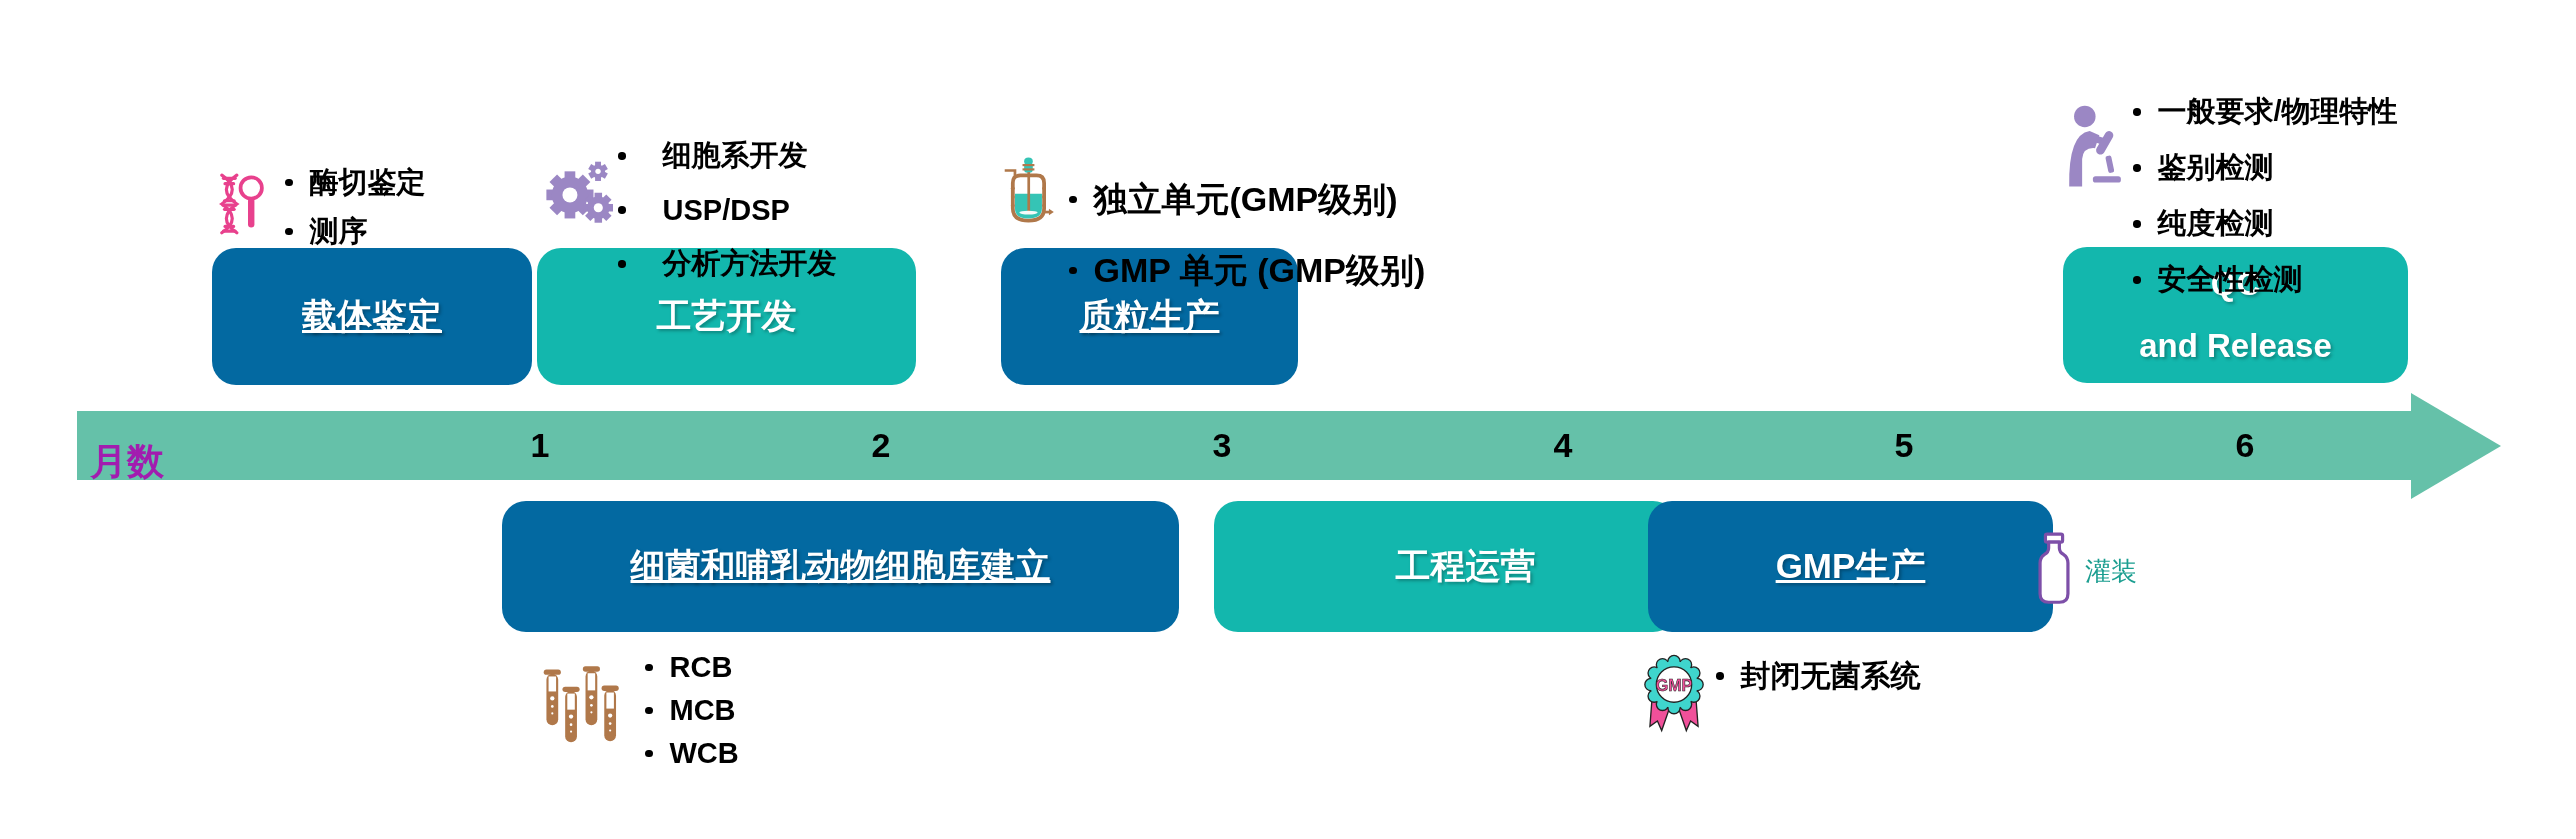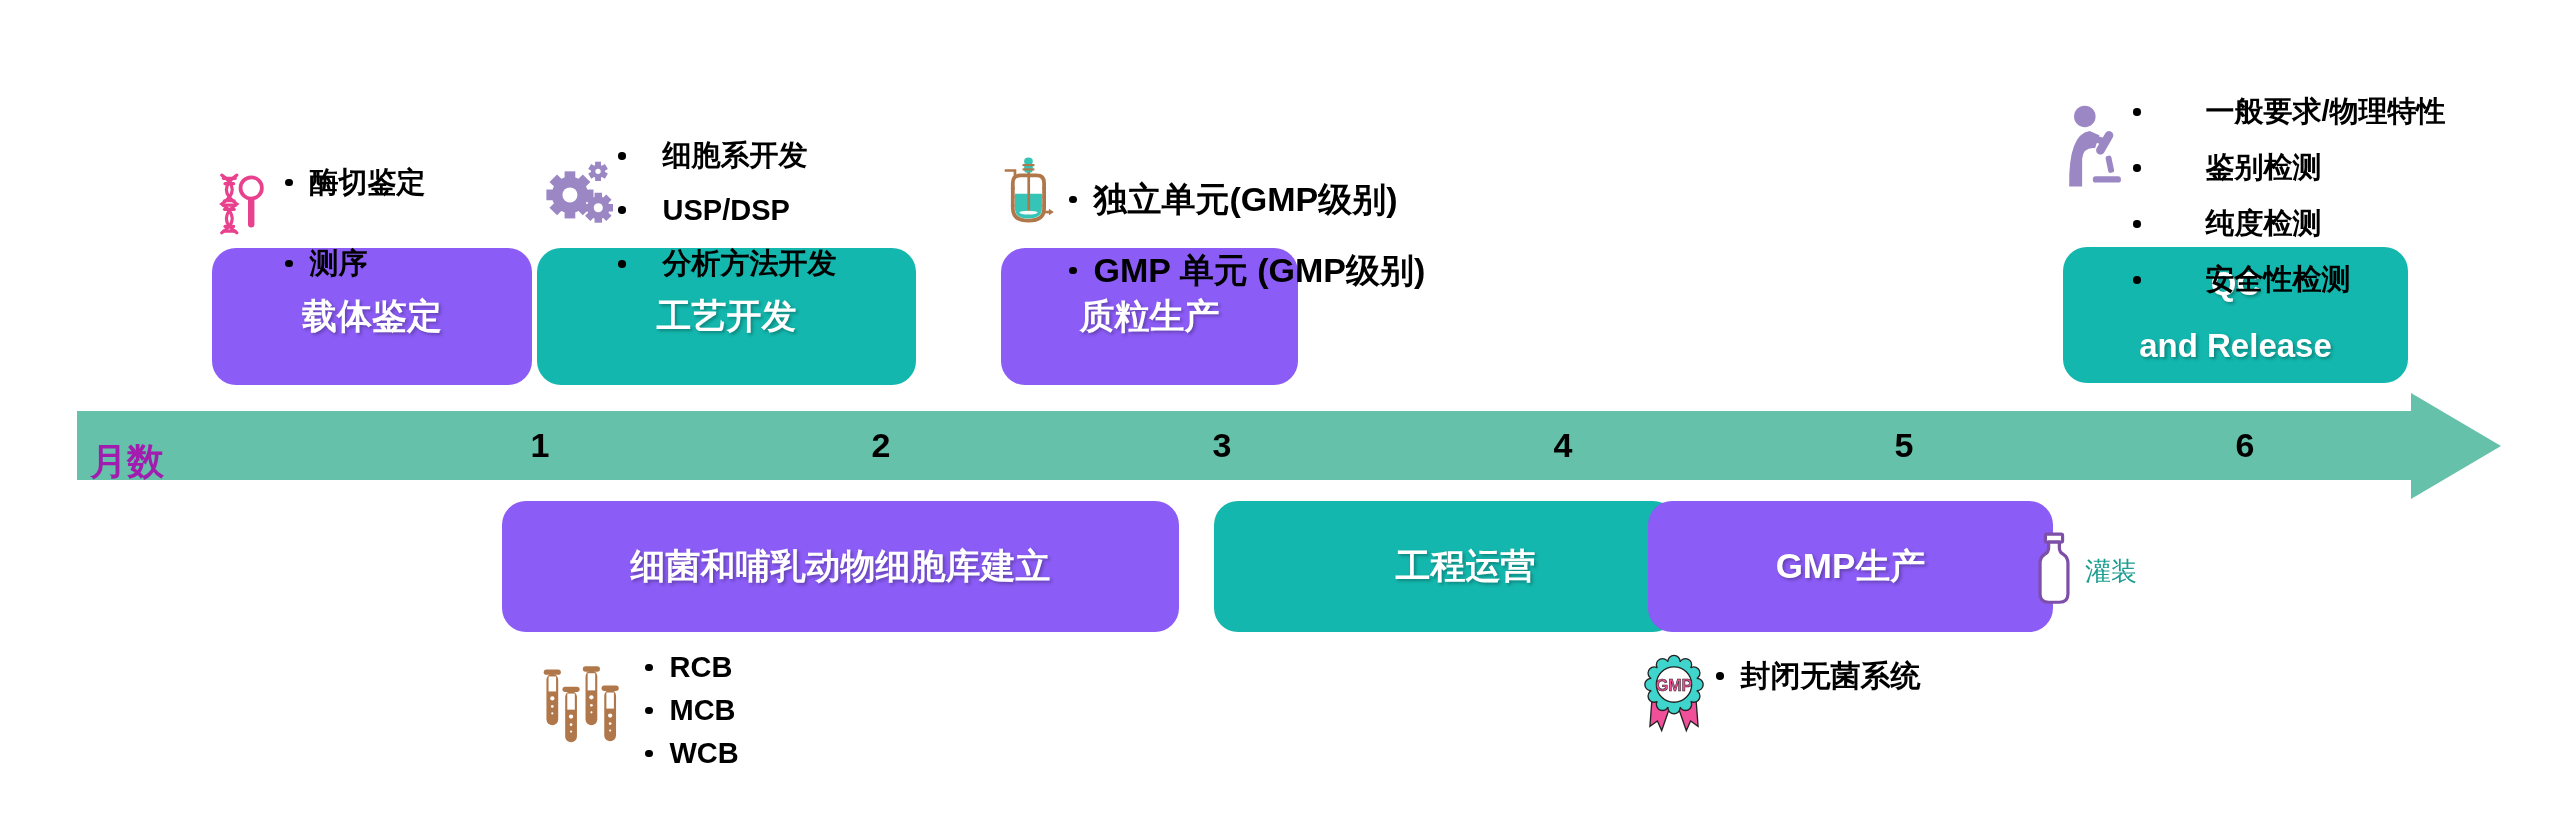--- a/index.html
+++ b/index.html
@@ -3,21 +3,21 @@
 <meta charset="utf-8">
 <style>
   html,body{margin:0;padding:0;background:#fff;}
   .canvas{position:relative;width:2576px;height:840px;background:#ffffff;overflow:hidden;
           font-family:"Liberation Sans","DejaVu Sans",sans-serif;}
 
   
   .phase-box{position:absolute;display:flex;flex-direction:column;align-items:center;justify-content:center;
              border-radius:24px;color:#fff;font-weight:700;font-size:35px;text-align:center;line-height:1.22;
              text-shadow:2.1px 2.1px 3.2px rgba(0,0,0,0.28);}
-  .dark{background:#8b5cf6;}
+  .dark{background:#0369a1;text-decoration:underline;}
   .light{background:#13b7ad;}
   #box-vector  {left:212px; top:248px; width:320px;  height:137px;}
   #box-process {left:537px;top:248px; width:379px;  height:137px;}
   #box-plasmid {left:1001px;top:248px; width:297px;  height:137px;}
   #box-qc      {left:2063px;top:247px; width:345px;  height:136px;font-size:33px;gap:22px;}
   #box-cellbank{left:502px; top:501px; width:677px; height:131px;align-items:center;}
   #box-engrun  {left:1214px;top:501px; width:423px;  height:131px;padding-left:40px;}
   #box-gmpprod {left:1648px;top:501px; width:405px;  height:131px;}
 
   
@@ -30,24 +30,24 @@
   .month{position:absolute;top:411px;height:69px;display:flex;align-items:center;justify-content:center;
          font-size:34px;font-weight:700;color:#000;transform:translateX(-50%);}
 
   
   .bullets{position:absolute;display:flex;flex-direction:column;color:#000;}
   .bullet{display:flex;align-items:center;font-size:29px;font-weight:700;white-space:nowrap;}
   .bullet .dot{width:7.5px;height:7.5px;border-radius:50%;background:#000;margin-right:17px;flex:none;}
   #bl-vector .bullet{height:49px;}
   #bl-process .bullet{height:54px;gap:20px;}
   #bl-plasmid .bullet{height:71px;font-size:34px;}
-  #bl-qc .bullet{height:56px;gap:48px;}
+  #bl-qc .bullet{height:56px;}
   #bl-cellbank .bullet{height:43px;font-weight:700;}
   #bl-gmp .bullet{height:34px;font-size:30px;}
-  #bl-vector  {left:285px; top:158px;gap:32px;}
+  #bl-vector  {left:285px; top:158px;}
   #bl-process {left:618px;top:129px;}
   #bl-plasmid {left:1069px;top:164px;}
   #bl-qc      {left:2133px;top:84px;}
   #bl-cellbank{left:645px;top:646px;}
   #bl-gmp     {left:1716px;top:659px;}
 
   
   .icon{position:absolute;}
   #ic-dna    {left:214px; top:173px;}
   #ic-gears  {left:544px;top:151px;}

